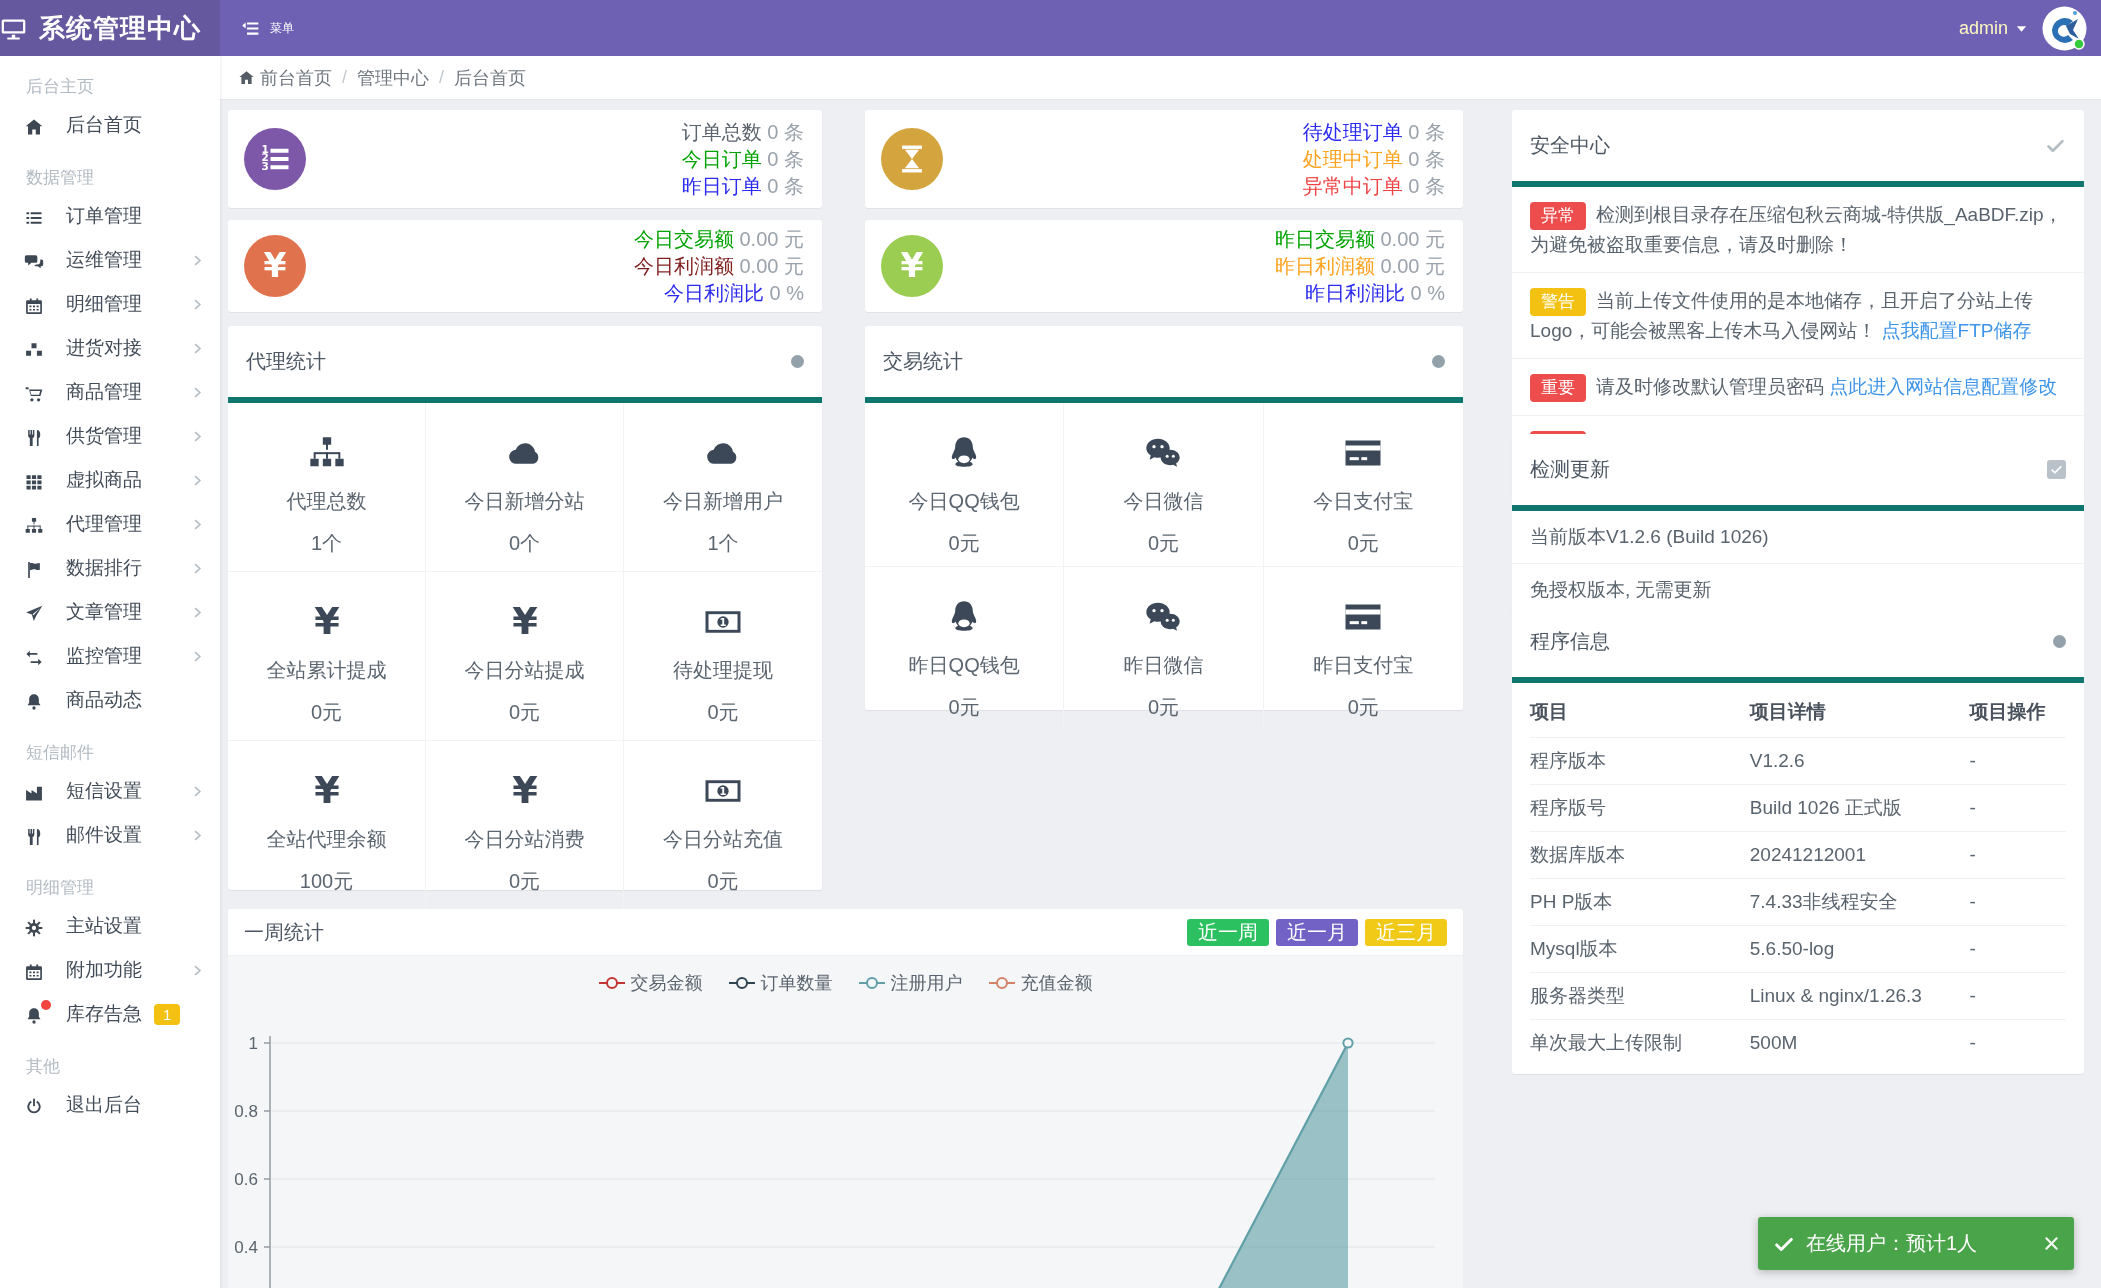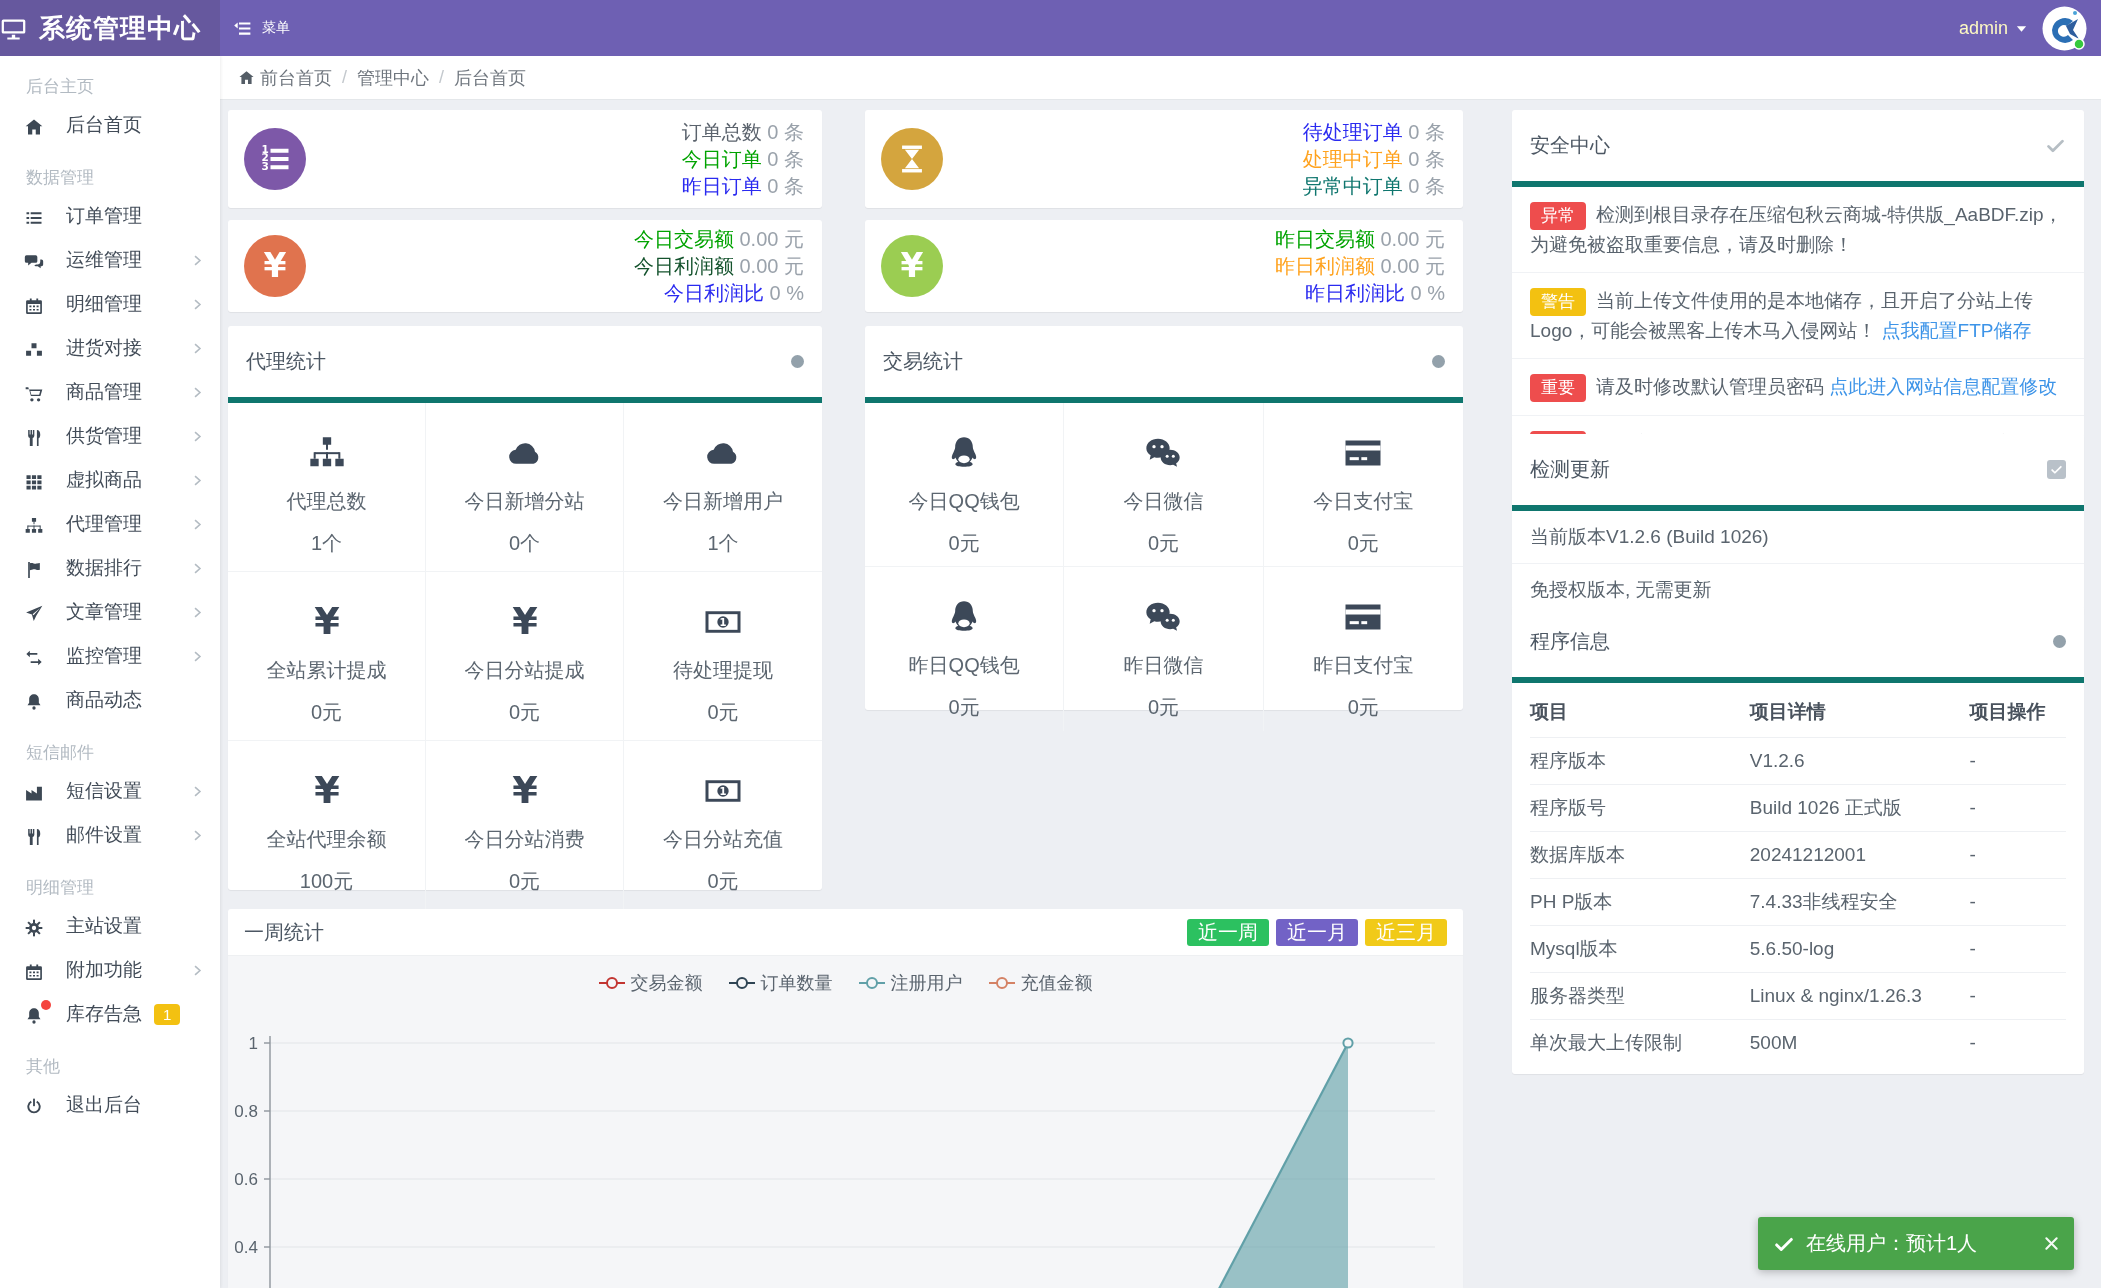--- a/index.html
+++ b/index.html
@@ -4,21 +4,21 @@
 <style>
   html,body{margin:0;padding:0}
   #app{position:relative;width:2101px;height:1288px;background:#edeff3;overflow:hidden;
        font-family:"Liberation Sans","DejaVu Sans",sans-serif;color:#5a646e}
   .ic{display:inline-block;vertical-align:middle;fill:currentColor}
 
   
   .topbar{position:absolute;left:0;top:0;width:100%;height:56px;background:#6e60b3;display:flex;align-items:center;z-index:30}
   .logo{width:220px;height:100%;background:#66589e;display:flex;align-items:center;gap:12px;box-sizing:border-box}
   .logo-title{font-size:26px;font-weight:bold;color:#fff;letter-spacing:1px;white-space:nowrap}
-  .menu-toggle{display:flex;align-items:center;gap:9px;color:#fff;height:100%;padding:0 12px;font-size:14px;cursor:pointer}
+  .menu-toggle{display:flex;align-items:center;gap:9px;color:#fff;height:100%;padding:0 20px;font-size:12px;cursor:pointer}
   .tb-right{margin-left:auto;display:flex;align-items:center;gap:14px;padding-right:14px}
   .tb-user{display:flex;align-items:center;gap:7px;color:#fef9c3;font-size:18px;cursor:pointer}
   .avatar{width:45px;height:45px;border-radius:50%;position:relative;cursor:pointer}
 
   
   .sidebar{position:absolute;top:56px;left:0;width:220px;bottom:0;background:#fff;box-shadow:1px 0 3px rgba(0,0,0,.07);z-index:20}
   .ssec{font-size:17px;color:#b2bac2;padding:19px 0 5px 26px}
   .sitem{height:44px;display:flex;align-items:center;padding:0 16px 0 24px;font-size:19px;color:#424c58;cursor:pointer}
   .sitem .itw{position:relative;width:20px;height:20px;margin-right:22px;flex:none;color:#3d4854}
   .sitem .itw .ic{width:20px;height:20px}
@@ -461,33 +461,33 @@
 
     <div class="card" style="left:645px;top:10px;width:598px;height:98px">
       <div class="circle c-gold">
           <svg class="ic" width="34" height="34">
             <use href="#i-hourglass"></use>
           </svg>
         </div>
       <div class="card-lines">
         <div><span style="color: rgb(42, 42, 240);">待处理订单</span> <span class="cl-val">0</span> <span class="cl-val">条</span></div>
         <div><span style="color: rgb(255, 162, 29);">处理中订单</span> <span class="cl-val">0</span> <span class="cl-val">条</span></div>
-        <div><span style="color: #0f766e;">异常中订单</span> <span class="cl-val">0</span> <span class="cl-val">条</span></div>
+        <div><span style="color: #ef4444;">异常中订单</span> <span class="cl-val">0</span> <span class="cl-val">条</span></div>
       </div>
     </div>
 
     <div class="card" style="left:8px;top:120px;width:594px;height:92px">
       <div class="circle c-orange">
           <svg class="ic" width="36" height="36">
             <use href="#i-yen"></use>
           </svg>
         </div>
       <div class="card-lines">
         <div><span style="color: rgb(0, 163, 0);">今日交易额</span> <span class="cl-val">0.00</span> <span class="cl-val">元</span></div>
-        <div><span style="color: #14532d;">今日利润额</span> <span class="cl-val">0.00</span> <span class="cl-val">元</span></div>
+        <div><span style="color: #7f1d1d;">今日利润额</span> <span class="cl-val">0.00</span> <span class="cl-val">元</span></div>
         <div><span style="color: rgb(42, 42, 240);">今日利润比</span> <span class="cl-val">0</span> <span class="cl-val">%</span></div>
       </div>
     </div>
 
     <div class="card" style="left:645px;top:120px;width:598px;height:92px">
       <div class="circle c-greenc">
           <svg class="ic" width="36" height="36">
             <use href="#i-yen"></use>
           </svg>
         </div>

